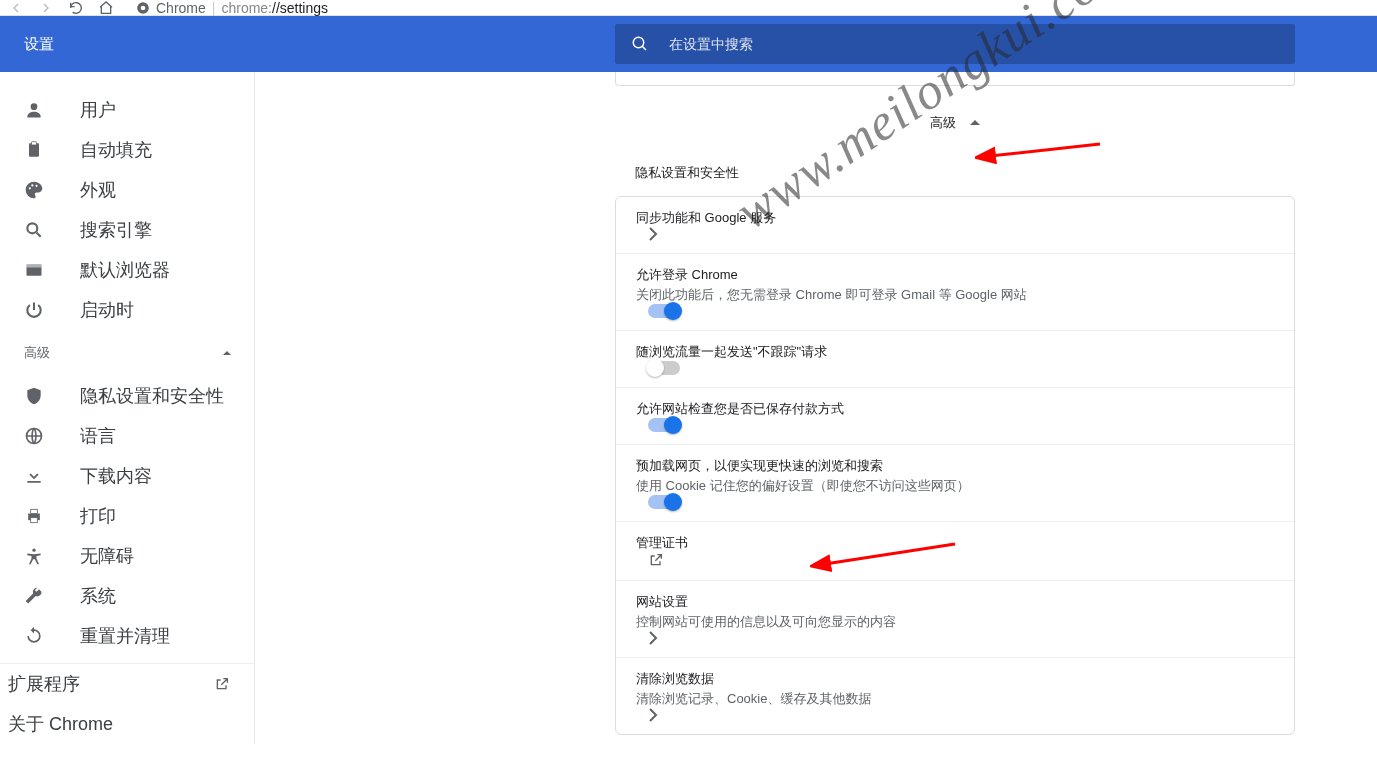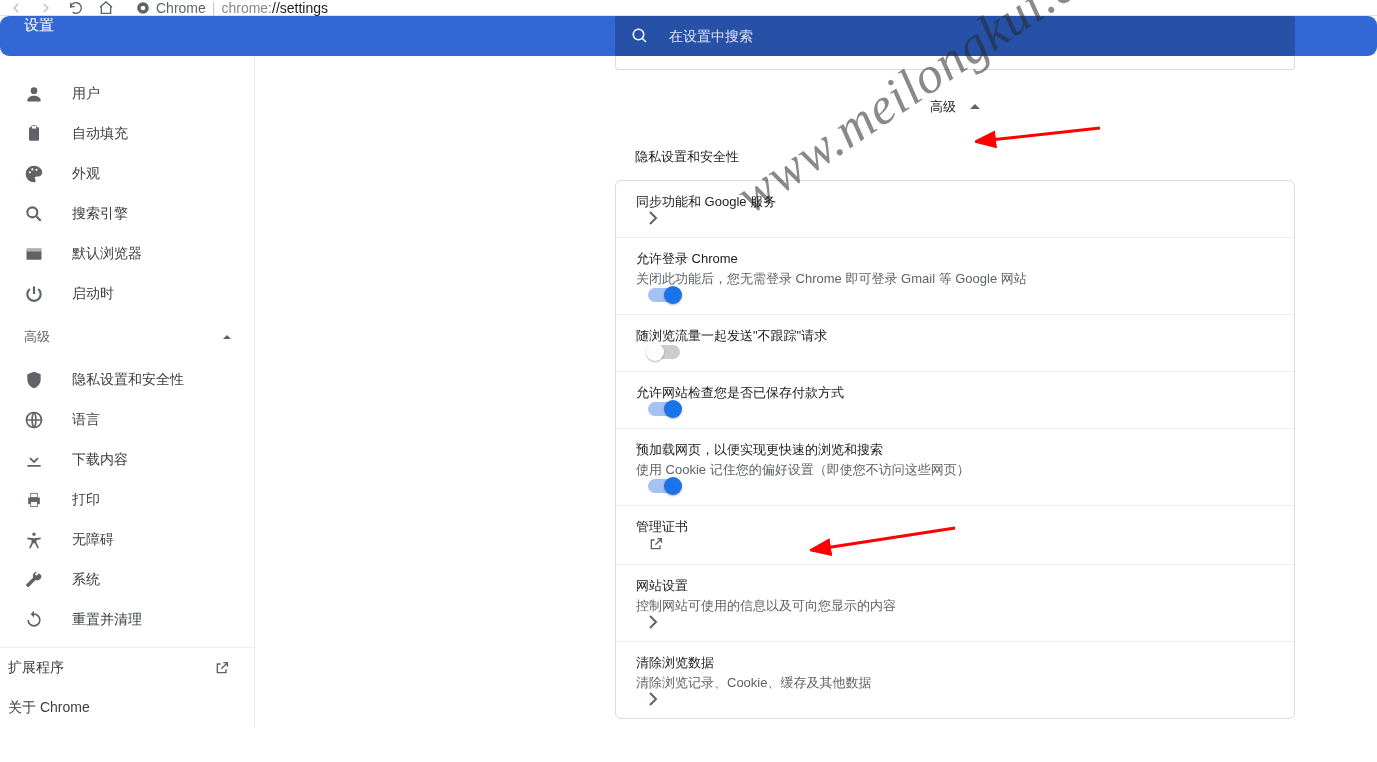--- a/index.html
+++ b/index.html
@@ -8,31 +8,31 @@
 
 .browser-bar { height: 16px; display: flex; align-items: center; padding: 0 8px; border-bottom: 1px solid #e0e0e0; gap: 14px; }
 .nav-btn { width: 16px; height: 16px; display: flex; align-items: center; justify-content: center; color: #5f6368; }
 .nav-btn.disabled { color: #bbb; }
 .addr-box { flex: 1; display: flex; align-items: center; height: 24px; gap: 6px; font-size: 14px; color: #5f6368; padding-left: 8px; }
 .addr-sep { color: #ccc; }
 .addr-url { color: #202124; }
 .addr-url .pre { color: #888; }
 
 
-.blue-header { height: 40px; background: #3367d6; display: flex; align-items: flex-start; color: #fff; border-radius: 9px; }
+.blue-header { height: 56px; background: #3367d6; display: flex; align-items: center; color: #fff; }
 .header-title { font-size: 15px; padding-left: 24px; width: 615px; }
 .search-wrap { width: 680px; height: 40px; background: rgba(0,0,0,0.22); border-radius: 2px; display: flex; align-items: center; padding: 0 16px; gap: 20px; }
 .search-wrap input { background: transparent; border: none; outline: none; color: #fff; font-size: 14px; flex: 1; }
 .search-wrap input::placeholder { color: rgba(255,255,255,0.85); }
 
 
 .layout { display: flex; height: calc(762px - 34px - 56px); }
 .sidebar { width: 255px; border-right: 1px solid #e8e8e8; padding-top: 18px; display: flex; flex-direction: column; }
 .side-list { list-style: none; }
-.side-item { height: 40px; display: flex; align-items: center; padding-left: 24px; gap: 28px; font-size: 14px; color: #3c4043; cursor: pointer; }
+.side-item { height: 40px; display: flex; align-items: center; padding-left: 24px; gap: 36px; font-size: 18px; color: #3c4043; cursor: pointer; }
 .side-item .ico { width: 20px; height: 20px; color: #5f6368; display: flex; align-items: center; justify-content: center; }
 .side-section { height: 46px; display: flex; align-items: center; justify-content: space-between; padding: 0 22px 0 24px; font-size: 13px; color: #5f6368; cursor: pointer; }
 .side-bottom { margin-top: auto; border-top: 1px solid #eee; }
 .side-bottom .side-item { justify-content: space-between; padding-right: 24px; padding-left: 8px; }
 
 
 .main { flex: 1; position: relative; padding-top: 0; }
 .top-card-stub { width: 680px; height: 14px; margin-left: 360px; background: #fff; border: 1px solid #dadce0; border-top: none; border-radius: 0 0 4px 4px; }
 .adv-header { width: 680px; margin-left: 360px; height: 58px; display: flex; align-items: center; justify-content: center; gap: 14px; font-size: 13px; color: #202124; cursor: pointer; margin-top: 8px; }
 .section-label { width: 680px; margin-left: 360px; font-size: 13px; color: #202124; padding: 12px 20px 14px; font-weight: 500; }

